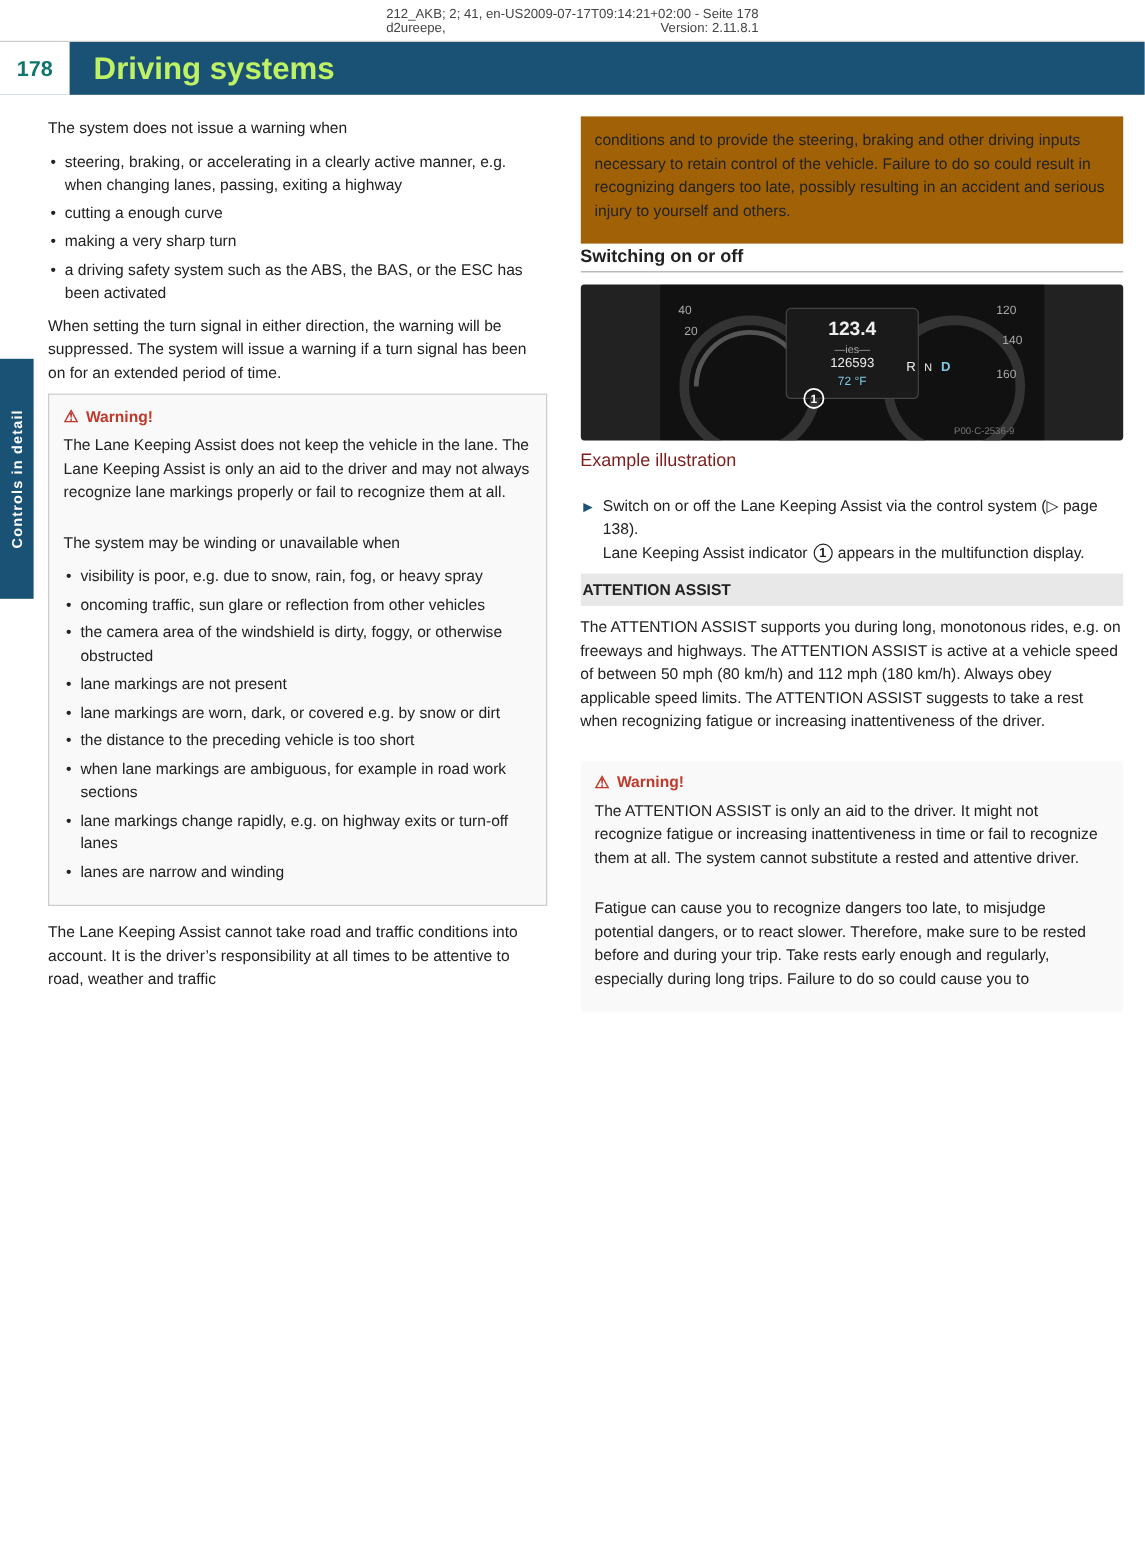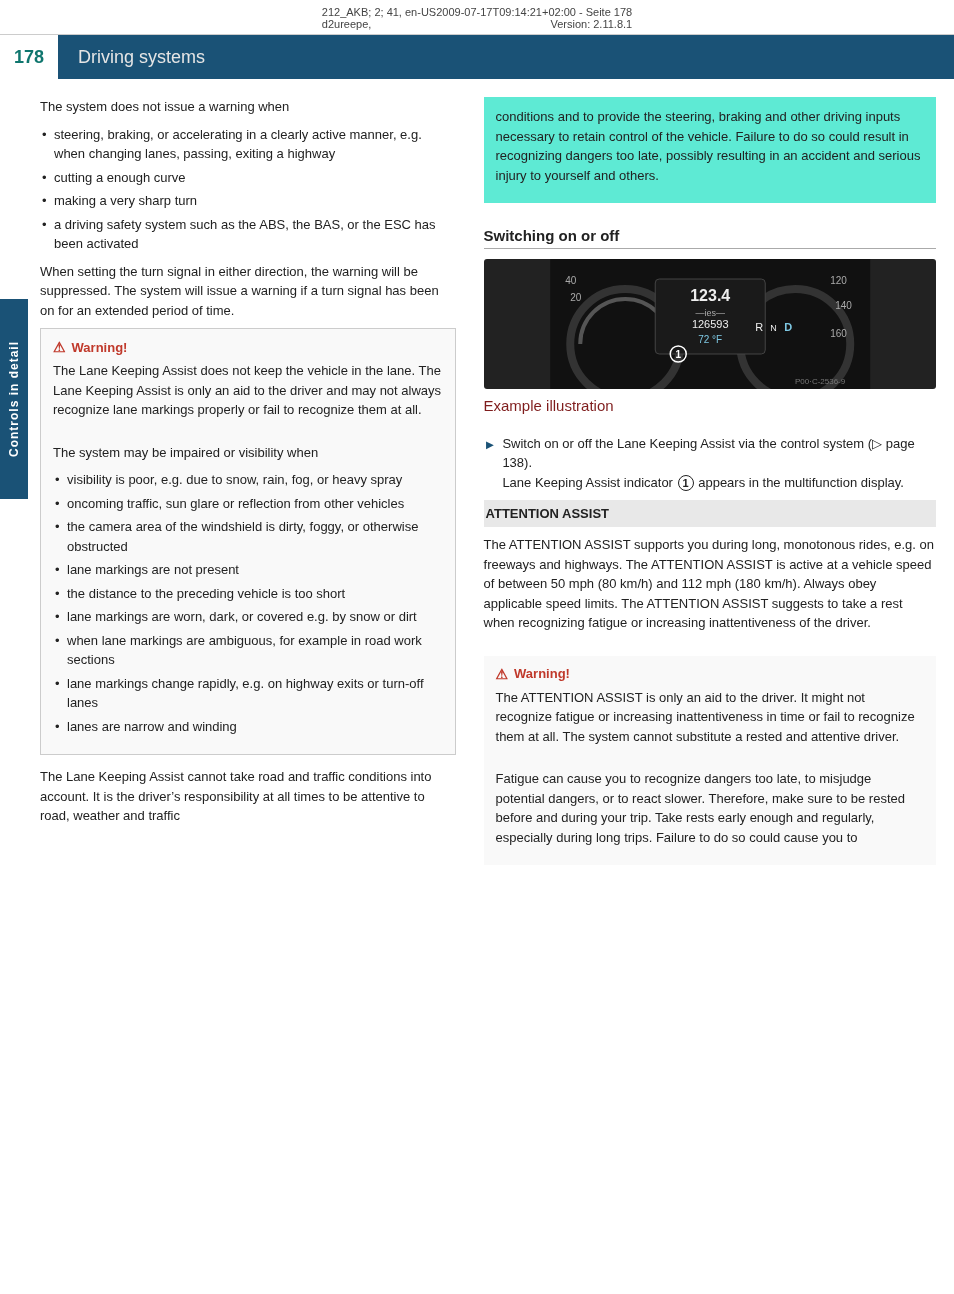--- a/index.html
+++ b/index.html
@@ -39,23 +39,23 @@
       font-size: 18px;
       padding: 0 12px;
       height: 100%;
       display: flex;
       align-items: center;
       min-width: 60px;
       justify-content: center;
       border-right: 2px solid #1a5276;
     }
     .chapter-title {
-      font-size: 18px;
-      font-weight: normal;
-      color: #e5e5e5;
+      font-size: 26px;
+      font-weight: bold;
+      color: #bef264;
       padding-left: 18px;
     }
 
     
     .page-layout {
       display: flex;
       width: 100%;
       min-height: 1200px;
     }
     .sidebar {
@@ -262,41 +262,41 @@
 
       <p>When setting the turn signal in either direction, the warning will be suppressed. The system will issue a warning if a turn signal has been on for an extended period of time.</p>
 
       <div class="warning-box">
         <div class="warning-title">
           <span class="warning-icon">⚠</span>
           <span>Warning!</span>
         </div>
         <p>The Lane Keeping Assist does not keep the vehicle in the lane. The Lane Keeping Assist is only an aid to the driver and may not always recognize lane markings properly or fail to recognize them at all.</p>
         <br>
-        <p>The system may be impaired or visibility when</p>
+        <p>The system may be winding or unavailable when</p>
 
         <ul class="bullet-list" style="margin-top:6px;">
           <li>visibility is poor, e.g. due to snow, rain, fog, or heavy spray</li>
           <li>oncoming traffic, sun glare or reflection from other vehicles</li>
           <li>the camera area of the windshield is dirty, foggy, or otherwise obstructed</li>
           <li>lane markings are not present</li>
+          <li>lane markings are worn, dark, or covered e.g. by snow or dirt</li>
           <li>the distance to the preceding vehicle is too short</li>
-          <li>lane markings are worn, dark, or covered e.g. by snow or dirt</li>
           <li>when lane markings are ambiguous, for example in road work sections</li>
           <li>lane markings change rapidly, e.g. on highway exits or turn-off lanes</li>
           <li>lanes are narrow and winding</li>
         </ul>
       </div>
 
       <p>The Lane Keeping Assist cannot take road and traffic conditions into account. It is the driver’s responsibility at all times to be attentive to road, weather and traffic</p>
     </div>
 
     <div class="right-column">
       
-      <div style="background:#5eead4; padding:10px 12px; margin-bottom:24px;">
+      <div style="background:#a16207; padding:10px 12px; margin-bottom:2px;">
         <p>conditions and to provide the steering, braking and other driving inputs necessary to retain control of the vehicle. Failure to do so could result in recognizing dangers too late, possibly resulting in an accident and serious injury to yourself and others.</p>
       </div>
 
       
       <div class="section-heading">Switching on or off</div>
 
       
       <div class="dashboard-image">
         <svg viewBox="0 0 320 130" xmlns="http://www.w3.org/2000/svg">
 

